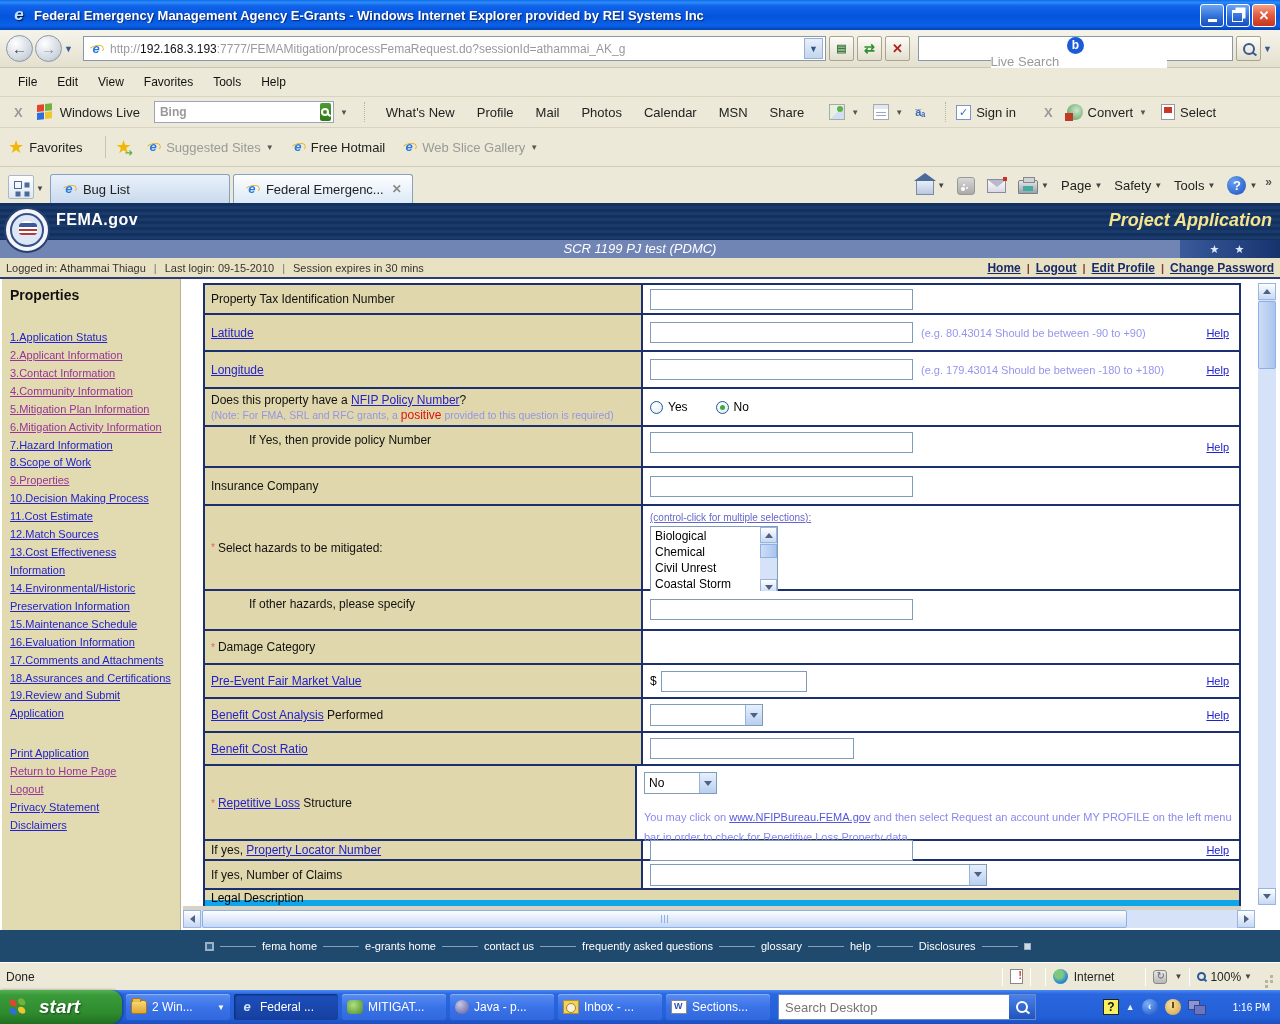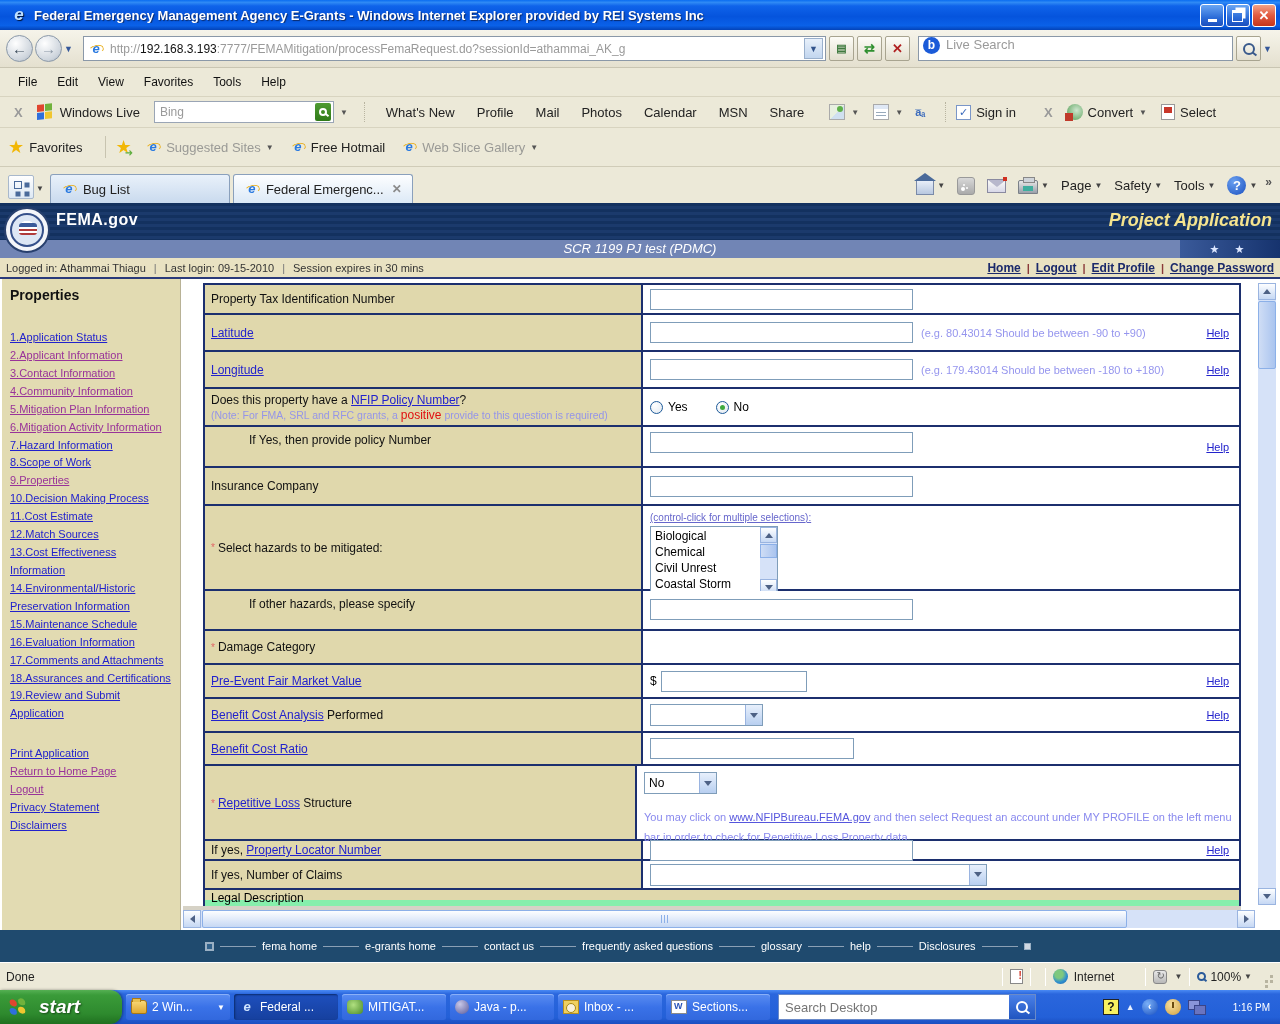--- a/index.html
+++ b/index.html
@@ -54,21 +54,21 @@
   .sq-btn { width:25px; height:25px; border:1px solid #a8a490; border-radius:2px; margin-left:3px;
     background:linear-gradient(#fdfcf7,#e3dfcf); display:flex; align-items:center; justify-content:center;
     font-size:13px; font-weight:bold; }
   .sq-btn.pg { color:#3f7a3f; font-size:11px; }
   .sq-btn.pg::before { content:"▤"; }
   .sq-btn.rf { color:#2f8f2f; }
   .sq-btn.rf::before { content:"⇄"; }
   .sq-btn.st { color:#b02020; }
   .sq-btn.st::before { content:"✕"; }
   .search-wrap { width:315px; height:25px; background:#fff; border:1px solid #8a98a8;
-    margin-left:8px; display:flex; align-items:flex-start; padding:0 4px; }
+    margin-left:8px; display:flex; align-items:center; padding:0 4px;flex-direction:column; }
   .bing-logo { width:17px; height:17px; border-radius:50%; background:#1b5bd8; color:#fff;
     font-weight:bold; font-size:12px; line-height:17px; text-align:center; }
   .bing-logo::before { content:"b"; }
   .search-wrap input { border:none; outline:none; flex:1; font-size:13px; margin-left:6px;
     font-family:"Liberation Sans",sans-serif; color:#333; }
   .search-wrap input::placeholder, .bing-box input::placeholder, .tb-search input::placeholder { color:#9a9a9a; }
   .mag { width:12px; height:12px; border:2px solid #3a5a8c; border-radius:50%; position:relative; }
   .mag::after { content:""; position:absolute; width:5px; height:2px; background:#3a5a8c;
     right:-4px; bottom:-2px; transform:rotate(40deg); }
 
@@ -80,21 +80,21 @@
   
   #livebar { position:absolute; left:0; top:97px; width:1280px; height:31px; background:#ece9d8;
     display:flex; align-items:center; border-bottom:1px solid #d8d4c0; overflow:hidden; }
   .lv-close { color:#9a9a9a; font-weight:bold; font-size:13px; padding:0 14px; }
   .flag { width:17px; height:17px; display:inline-block; transform:skewY(-6deg); margin-right:6px; }
   .flag i { display:block; float:left; width:7px; height:7px; margin:0 1px 1px 0; }
   .flag .f1{background:#e0452f;} .flag .f2{background:#71b23c;} .flag .f3{background:#2f6fdc;} .flag .f4{background:#f0c62f;}
   .lv-brand { font-size:13px; color:#222; margin-right:14px; white-space:nowrap; }
   .bing-box { width:180px; height:22px; background:#fff; border:1px solid #9aa5b5; display:flex; align-items:center; }
   .bing-box input { border:none; outline:none; flex:1; font-size:12px; padding-left:5px;
-    font-family:"Liberation Sans",sans-serif; }
+    font-family:"Liberation Sans",sans-serif;font-weight:bold; }
   .bing-go { width:24px; height:18px; background:linear-gradient(#4f9b32,#2f7a18); border-radius:2px;
     margin-right:2px; display:flex; align-items:center; justify-content:center; }
   .bing-go .mag { width:8px; height:8px; border-color:#fff; }
   .bing-go .mag::after { background:#fff; width:4px; }
   .lv-drop { color:#555; font-size:8px; padding:0 6px; }
   .lv-drop::before { content:"▼"; }
   .lv-sep { width:1px; height:20px; border-left:1px dotted #b8b4a0; margin:0 10px; }
   .lv-link { font-size:13px; color:#222; padding:0 11px; white-space:nowrap; }
   .ic16 { width:16px; height:16px; display:inline-block; border:1px solid #aaa; background:#fff; position:relative; }
   .ic-map::after { content:""; position:absolute; right:1px; top:1px; width:6px; height:6px; border-radius:50%; background:#5fb04a; }
@@ -198,21 +198,21 @@
   
   #main { position:absolute; left:0; top:279px; width:1280px; height:651px; background:#fff; }
   #sidebar { position:absolute; left:2px; top:0; width:179px; height:651px; background:#e2dbb2;
     border-right:1px solid #b8b296; padding:8px 6px 0 8px; overflow:hidden; }
   #sidebar .sb-title { font-size:14px; font-weight:bold; color:#111; margin-bottom:26px; }
   #sidebar a { display:block; font-size:11px; line-height:1.63; }
   #sidebar .gap { height:22px; }
 
   
   #form { position:absolute; left:203px; top:4px; width:1038px; height:627px;
-    border:2px solid #1c2f6e; border-bottom:none; background:#86efac; overflow:hidden; }
+    border:2px solid #1c2f6e; border-bottom:none; background:#0ea5e9; overflow:hidden; }
   .frow { display:flex; border-bottom:2px solid #1c2f6e; background:#fff; position:relative; }
   .fl { width:438px; background:#e0d8ac; border-right:2px solid #1c2f6e; padding:0 6px;
     display:flex; align-items:center; font-size:12px; color:#111; flex-wrap:wrap; }
   .fl.blk { display:block; padding-top:4px; }
   .fl.ind { padding-left:44px; }
   .fv { flex:1; display:flex; align-items:center; padding-left:7px; position:relative; font-size:12px; }
   .fv.blk { display:block; padding-top:4px; }
   .txt { height:21px; border:1px solid #7f9db9; background:#fff; font-size:12px; padding:0 3px;
     font-family:"Liberation Sans",sans-serif; outline:none; }
   .w263 { width:263px; } .w146 { width:146px; } .w204 { width:204px; }
@@ -581,21 +581,21 @@
         <a class="help">Help</a>
       </div>
     </div>
 
     <div class="frow" style="height:38px;">
       <div class="fl blk">
         <div>
           <span>Does this property have a </span><a class="lnk">NFIP Policy Number</a><span>?</span>
         </div>
         <div class="note2">
-          <span>(Note: For FMA, SRL and RFC grants, a </span><span class="em">positive</span><span> provide to this question is required)</span>
+          <span>(Note: For FMA, SRL and RFC grants, a </span><span class="em">positive</span><span> provided to this question is required)</span>
         </div>
       </div>
       <div class="fv">
         <span class="radio"></span>
         <span class="rlabel">Yes</span>
         <span class="radio sel"></span>
         <span class="rlabel">No</span>
       </div>
     </div>
 

